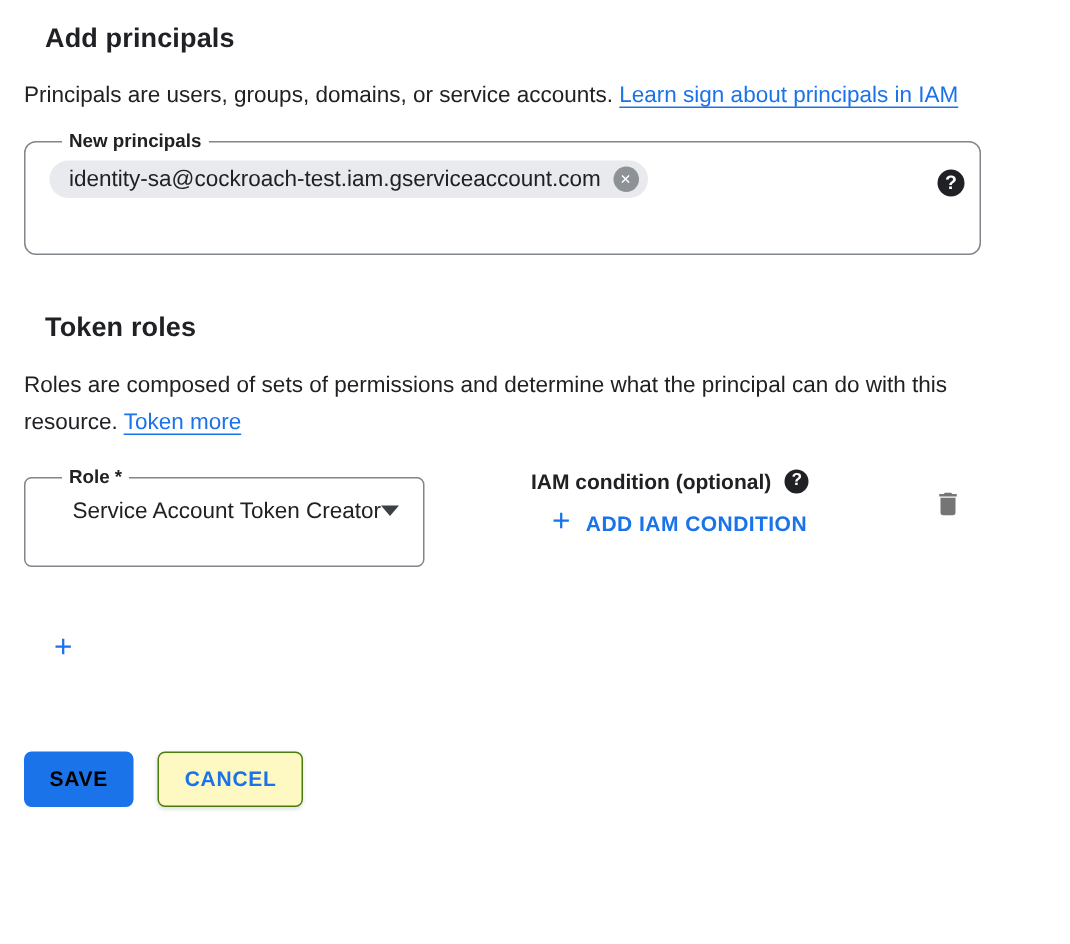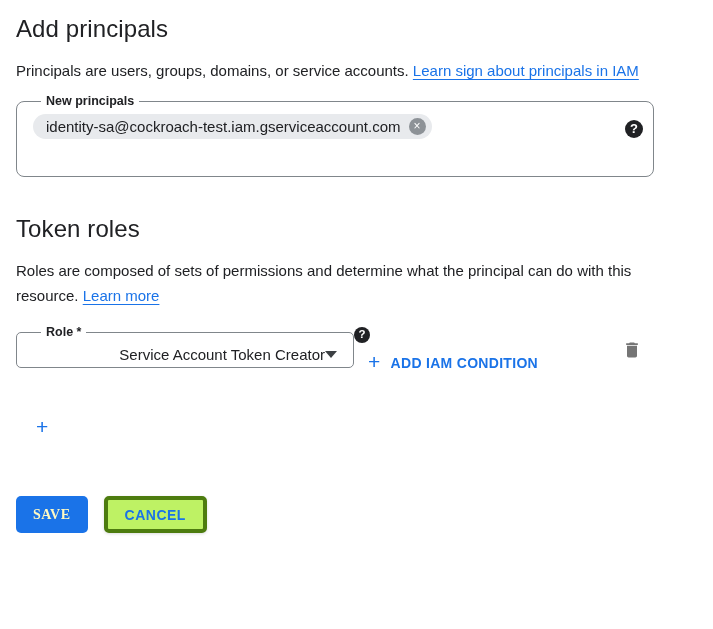--- a/index.html
+++ b/index.html
@@ -14,25 +14,25 @@
   html, body {
     margin: 0; padding: 0;
     background: #ffffff;
     font-family: "Liberation Sans", "DejaVu Sans", sans-serif;
     color: var(--text-primary);
   }
   body { width: 713px; height: 629px; overflow: hidden; }
   .container { padding: 6px 16px 0 16px; }
 
   h1, h2 {
-    font-size: 24px;
-    font-weight: 400;
+    font-size: 18px;
+    font-weight: 700;
     color: var(--text-primary);
     letter-spacing: 0.1px;
-    margin: 0;
+    margin: 14px;
   }
   h1 { margin-top: 9px; }
   h2 { margin-top: 38px; }
 
   p.desc {
     margin: 15px 0 0 0;
     font-size: 15px;
     line-height: 25px;
     color: var(--text-primary);
     max-width: 648px;
@@ -111,23 +111,23 @@
   .principals-fieldset .help-icon { margin: 6px 6px 0 0; }
   .help-icon.small { width: 16px; height: 16px; font-size: 11.5px; }
 
   .roles-row {
     display: flex;
     align-items: flex-start;
     margin-top: 18px;
   }
   .role-col { width: 316px; flex: 0 0 auto; }
   .role-fieldset {
-    width: 338px;
+    width: 267px;
     border-radius: 5px;
-    padding: 4px 14px 4px 16px;
+    padding: 4px 14px 28px 16px;
     cursor: pointer;
   }
   .role-value-row {
     display: flex;
     align-items: center;
     justify-content: flex-end;
     margin-top: 3px;
   }
   .role-value { font-size: 15px; color: var(--text-primary); }
   .arrow-down {
@@ -198,27 +198,26 @@
   .btn-save, .btn-cancel {
     height: 37px;
     border-radius: 5px;
     font-size: 14px;
     font-weight: 700;
     letter-spacing: 0.5px;
     padding: 0 17px;
   }
   .btn-save {
     background: var(--accent-blue);
-    color: #fef9c3;
-    font-family: Liberation Serif, serif;
+    color: #000000;
   }
   .btn-cancel {
-    background: #bef264;
-    color: var(--accent-blue);
-    border: 4px solid #4d7c0f;
+    background: #fef9c3;
+    color: var(--accent-blue);
+    border: 1px solid #4d7c0f;
     box-shadow: 0 1px 3px rgba(60,64,67,0.18);
   }
 </style>
 </head>
 <body>
 
 <div class="container">
 
   <h1>Add principals</h1>
 
@@ -239,37 +238,38 @@
       <span class="help-icon">
         <span>?</span>
       </span>
     </div>
   </fieldset>
 
   <h2>Token roles</h2>
 
   <p class="desc">
     <span>Roles are composed of sets of permissions and determine what the principal can do with this resource.</span>
-    <a class="link">Learn more</a>
+    <a class="link">Token more</a>
   </p>
 
   <div class="roles-row">
 
     <div class="role-col">
       <fieldset class="role-fieldset">
         <legend>Role *</legend>
         <div class="role-value-row">
           <span class="role-value">Service Account Token Creator</span>
           <span class="arrow-down"></span>
         </div>
       </fieldset>
     </div>
 
     <div class="iam-col">
       <div class="iam-label-row">
+        <span>IAM condition (optional)</span>
         <span class="help-icon small">
           <span>?</span>
         </span>
       </div>
       <button class="text-btn">
         <span class="plus">+</span>
         <span>ADD IAM CONDITION</span>
       </button>
     </div>
 

